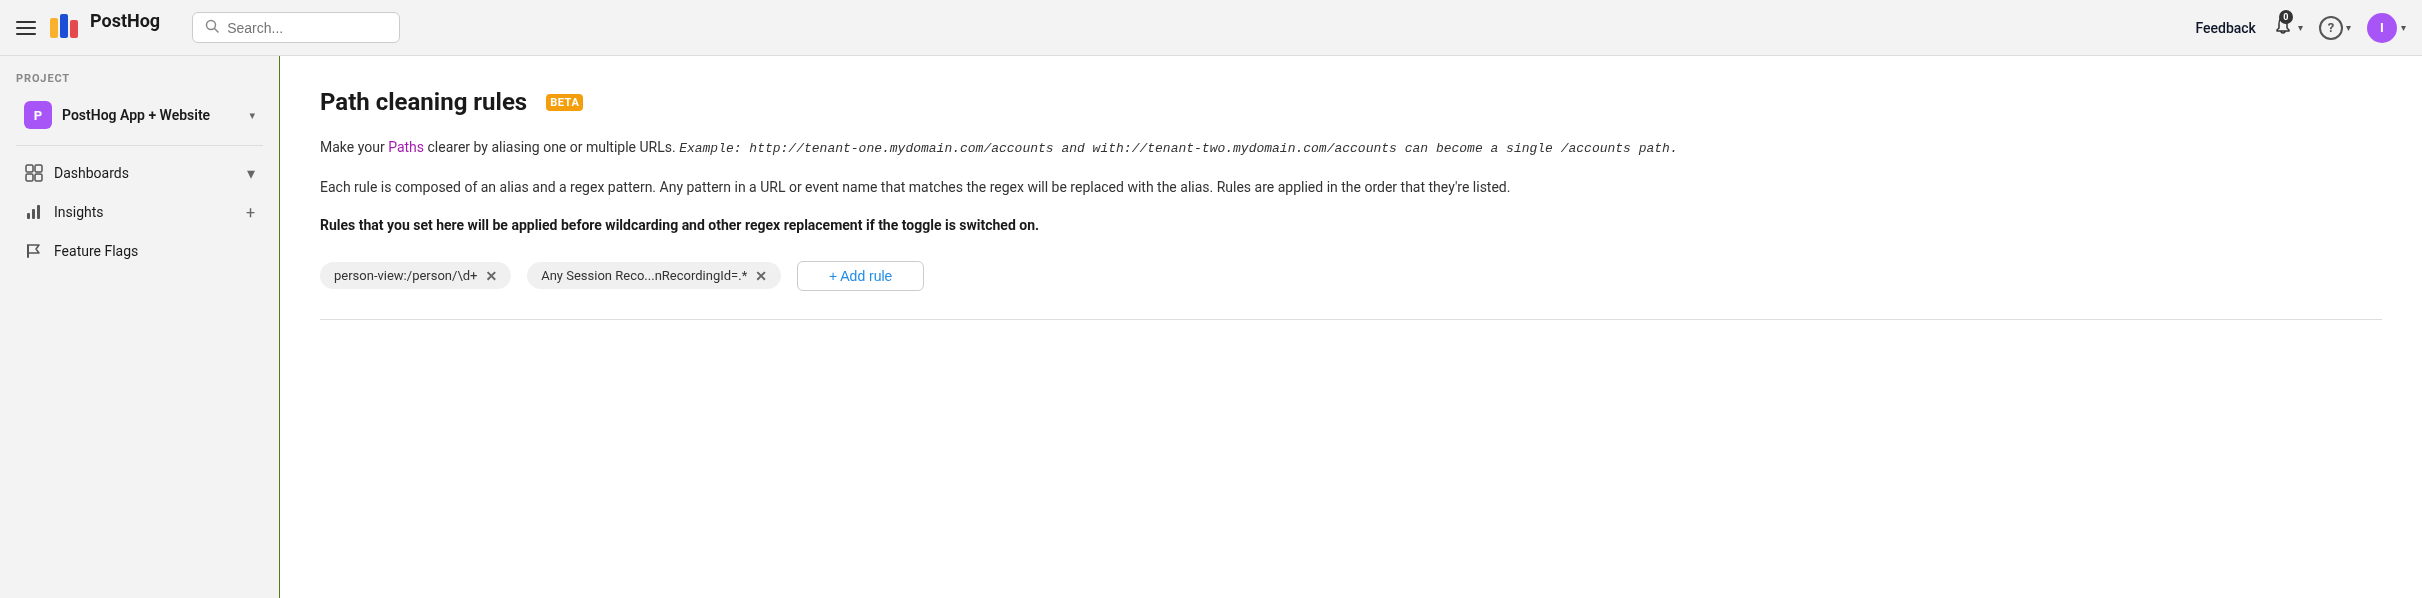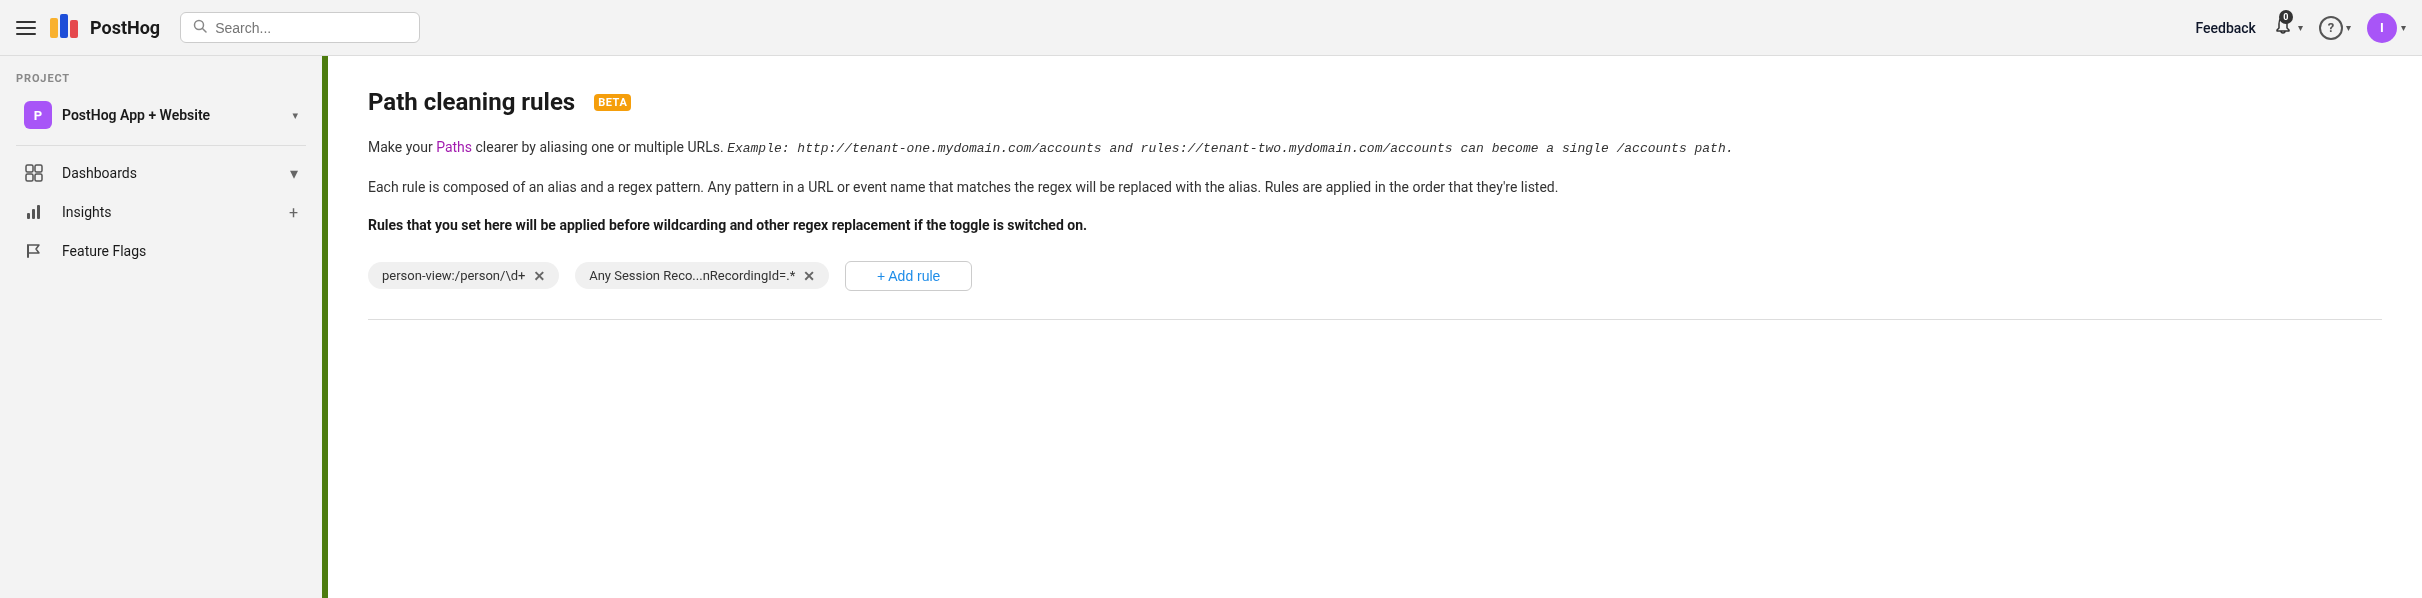--- a/index.html
+++ b/index.html
@@ -33,42 +33,41 @@
     }
     .hamburger-icon span {
       display: block;
       width: 20px;
       height: 2px;
       background: #333;
       border-radius: 1px;
     }
     .logo-area {
       display: flex;
-      align-items: center;
       gap: 6px;
-      margin-right: 8px;
+      margin-right: 20px;
     }
     .logo-svg {
       width: 36px;
       height: 36px;
     }
     .logo-text {
       font-size: 18px;
       font-weight: 700;
       color: #1a1a1a;
     }
     .search-bar {
       display: flex;
       align-items: center;
       background: #fff;
       border: 1px solid #ccc;
       border-radius: 6px;
       padding: 6px 12px;
       gap: 8px;
-      width: 240px;
+      width: 208px;
     }
     .search-icon-wrap {
       color: #888;
       font-size: 14px;
     }
     .search-input {
       border: none;
       outline: none;
       background: transparent;
       font-size: 14px;
@@ -159,23 +158,23 @@
 
     
     .main-layout {
       display: flex;
       flex: 1;
       overflow: hidden;
     }
 
     
     .sidebar {
-      width: 328px;
+      width: 280px;
       background: #f3f3f3;
-      border-right: 6px solid #4d7c0f;
+      border-right: 1px solid #4d7c0f;
       flex-shrink: 0;
       padding: 16px 0;
       overflow-y: auto;
     }
     .sidebar-section-label {
       font-size: 11px;
       font-weight: 700;
       color: #888;
       text-transform: uppercase;
       letter-spacing: 0.08em;
@@ -215,21 +214,21 @@
     }
     .sidebar-divider {
       border: none;
       border-top: 1px solid #ddd;
       margin: 8px 16px;
     }
     .sidebar-item {
       display: flex;
       align-items: center;
       padding: 9px 16px;
-      gap: 18px;
+      gap: 10px;
       cursor: pointer;
       border-radius: 6px;
       margin: 1px 8px;
       position: relative;
     }
     .sidebar-item-icon {
       width: 20px;
       height: 20px;
       display: flex;
       align-items: center;
@@ -443,21 +442,21 @@
   </aside>
 
   <main class="content-area">
     <div class="page-title-row">
       <h1 class="page-title">Path cleaning rules</h1>
       <span class="beta-badge">BETA</span>
     </div>
 
     <div class="description-block">
       <p class="description-text">
-        <span>Make your </span><a href="#">Paths</a><span> clearer by aliasing one or multiple URLs.</span> <em><code>Example: http://tenant-one.mydomain.com/accounts and rules://tenant-two.mydomain.com/accounts can become a single /accounts path.</code></em>
+        <span>Make your </span><a href="#">Paths</a><span> clearer by aliasing one or multiple URLs.</span> <em><code>Example: http://tenant-one.mydomain.com/accounts and with://tenant-two.mydomain.com/accounts can become a single /accounts path.</code></em>
       </p>
     </div>
 
     <div class="description-block">
       <p class="description-text">Each rule is composed of an alias and a regex pattern. Any pattern in a URL or event name that matches the regex will be replaced with the alias. Rules are applied in the order that they're listed.</p>
     </div>
 
     <p class="rule-note">Rules that you set here will be applied before wildcarding and other regex replacement if the toggle is switched on.</p>
 
     <div class="rules-row">

